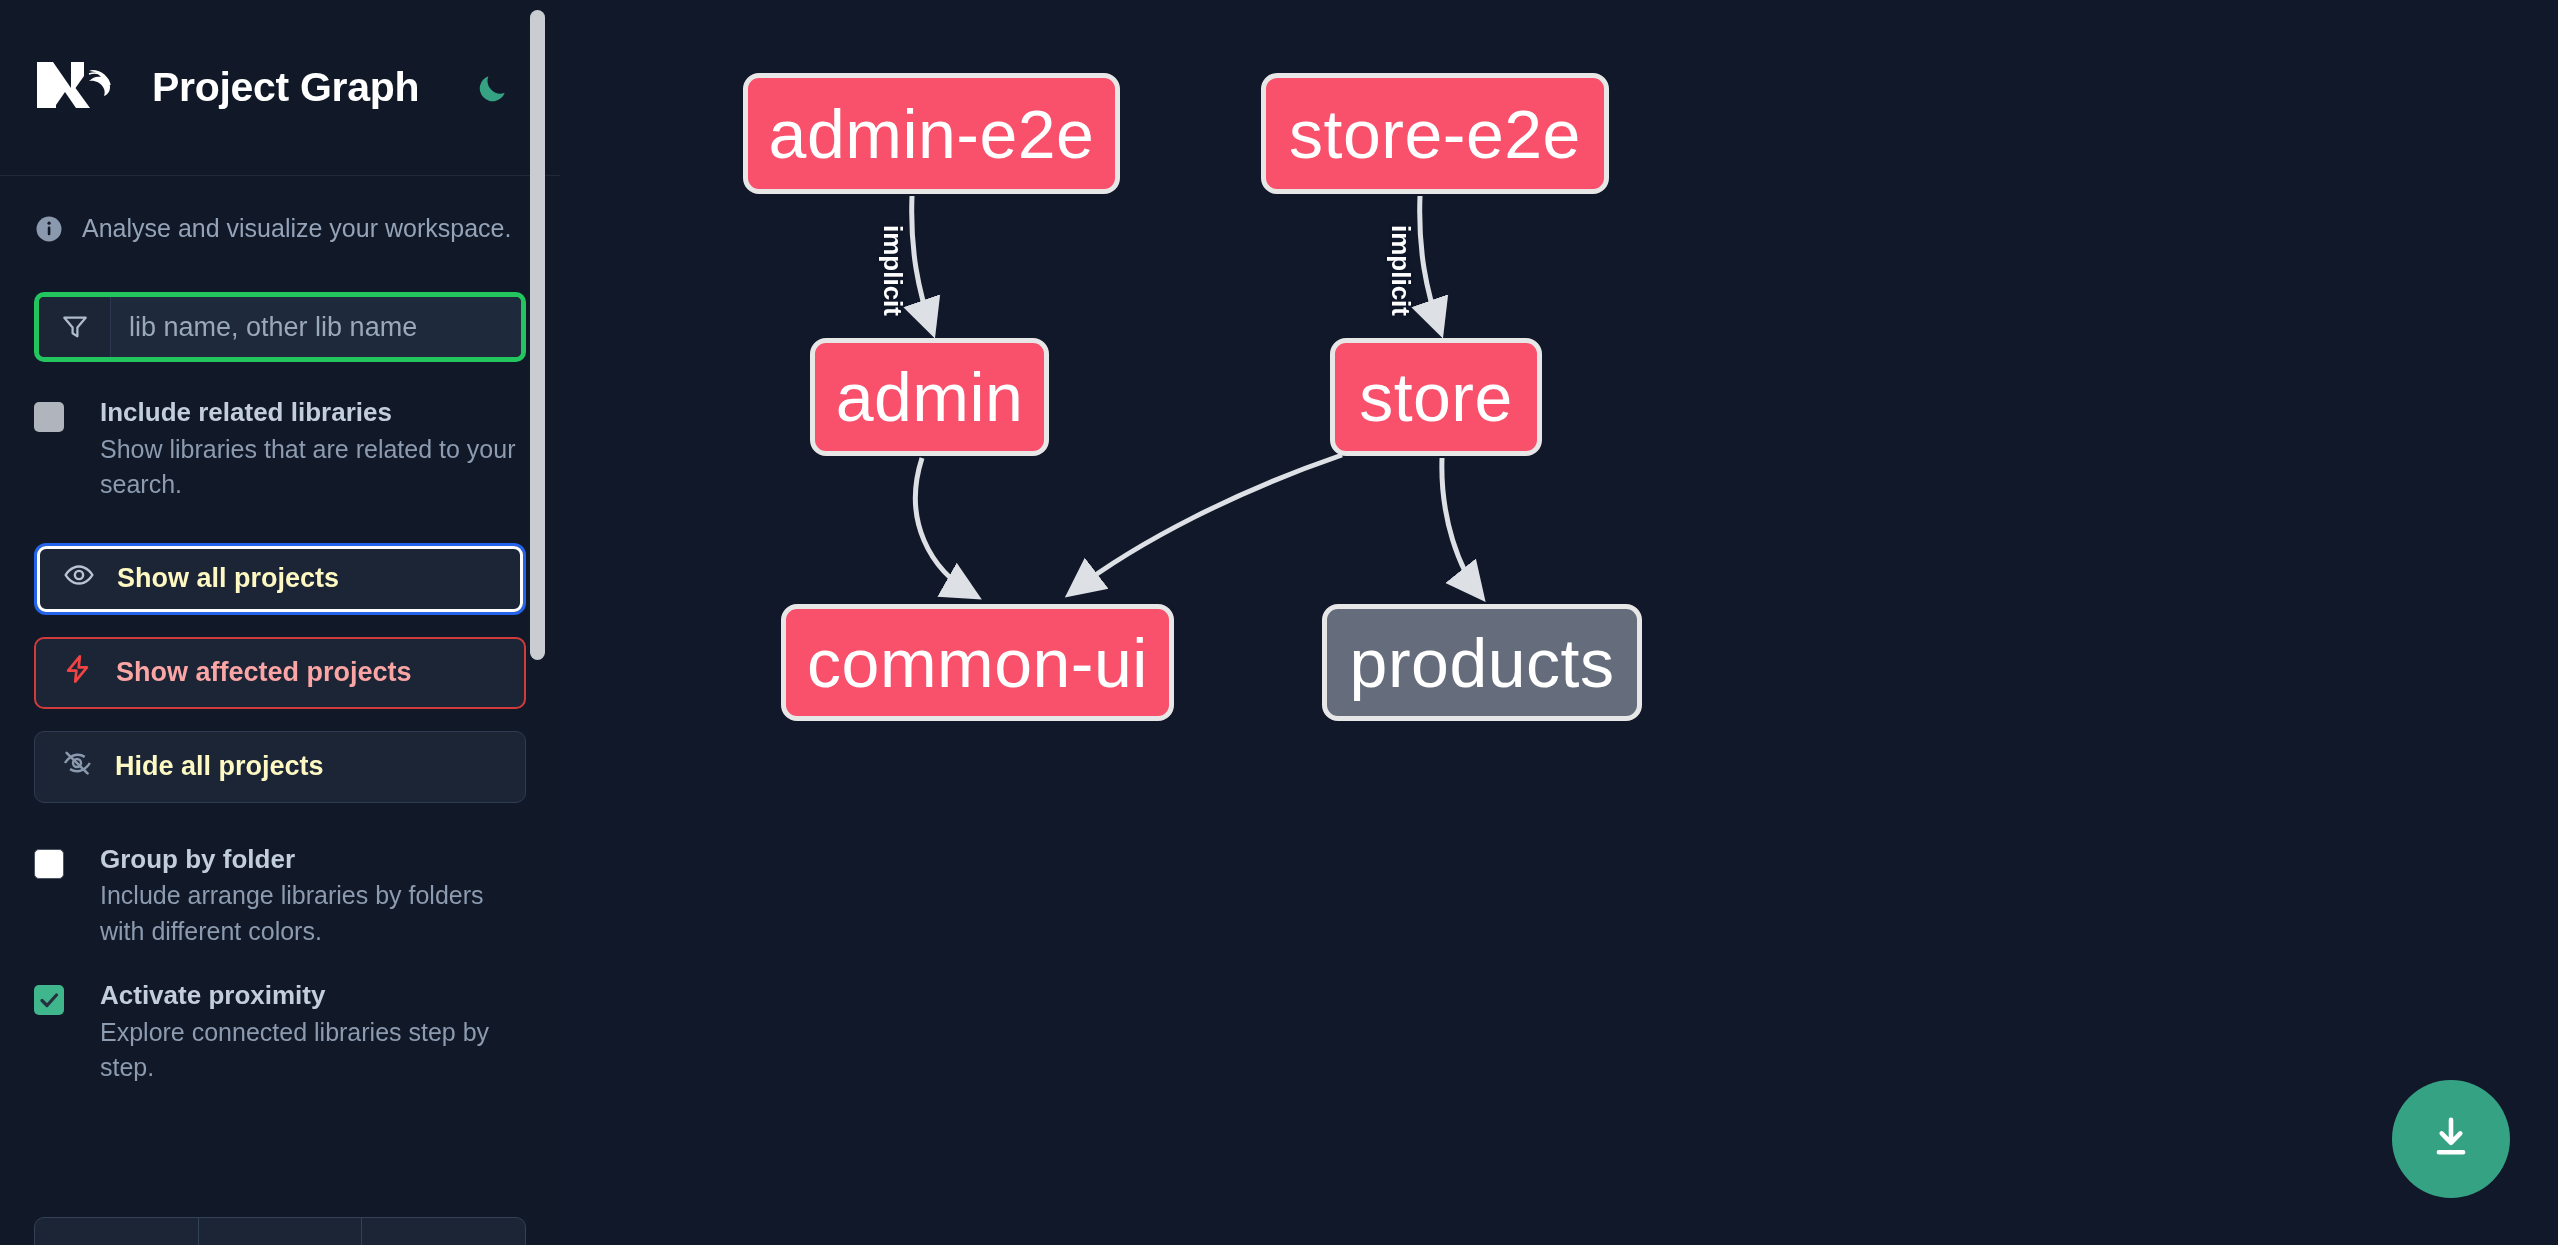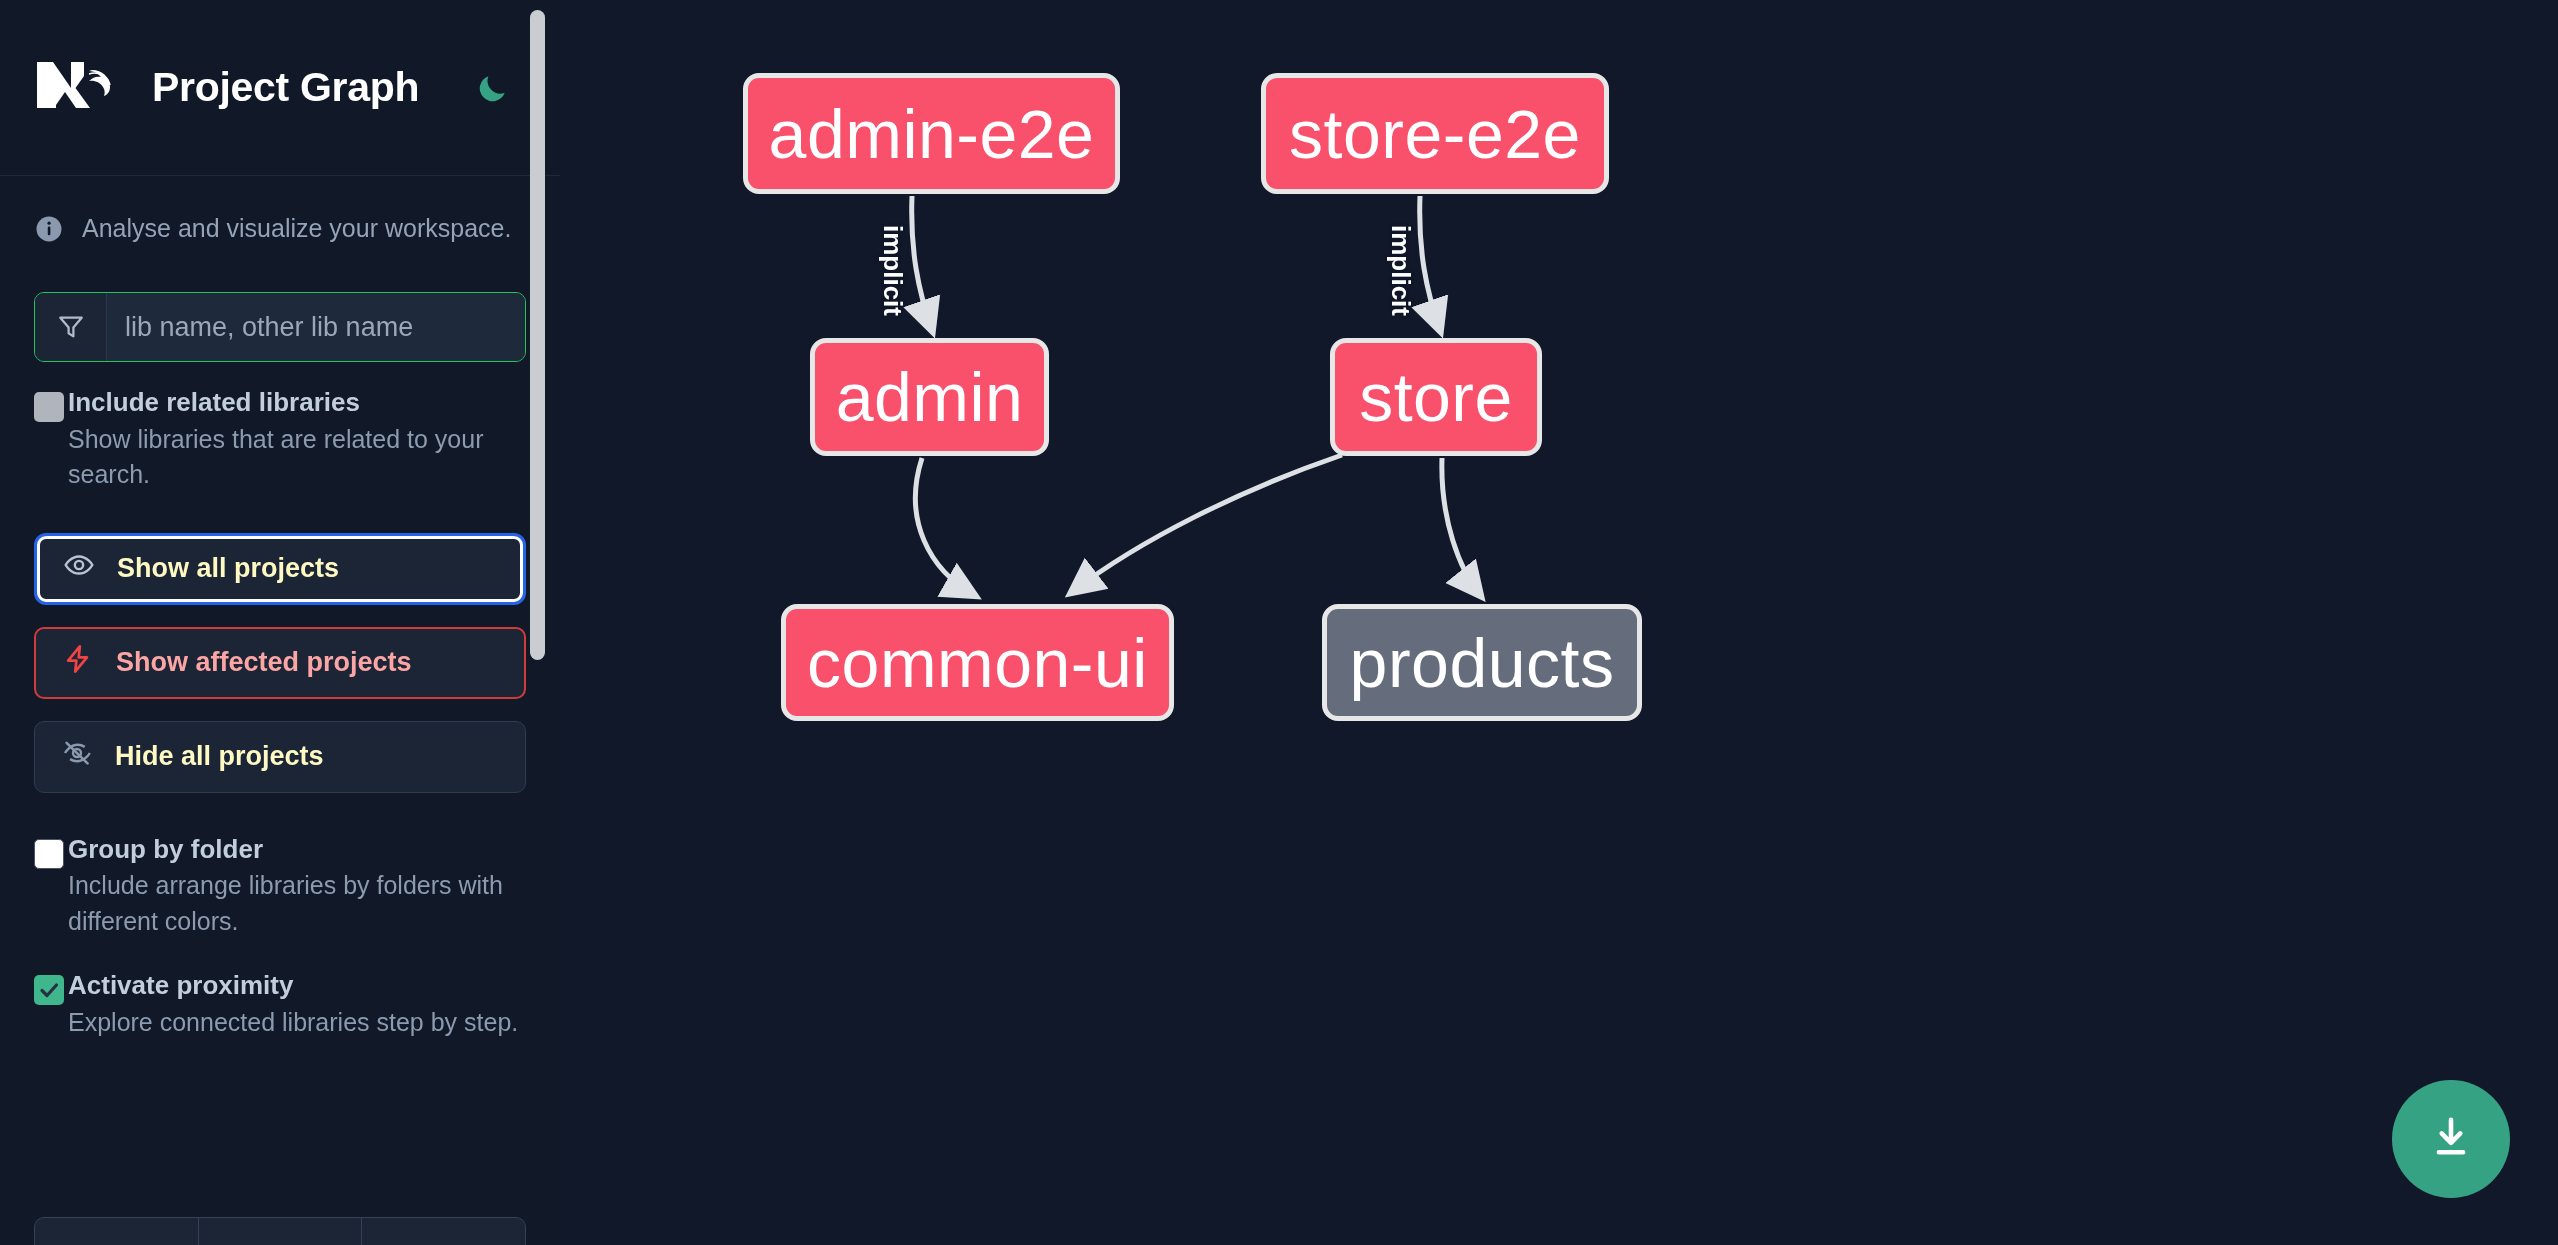--- a/index.html
+++ b/index.html
@@ -53,43 +53,43 @@
     line-height: 1.35;
   }
 
   .filter-wrap {
     margin: 44px 34px 0 34px;
     display: flex;
     height: 70px;
     border-radius: 10px;
     overflow: hidden;
     background: #1E293B;
-    border: 1px solid #22c55e;
+    border: 5px solid #22c55e;
   }
   .filter-icon-box {
     width: 72px;
     display: flex; align-items: center; justify-content: center;
     background: #1B2535;
     border-right: 1px solid #2B3850;
   }
   .filter-input {
     flex: 1;
     background: #1E293B;
     border: none; outline: none;
     color: #CBD5E1;
     font-family: "Liberation Sans", sans-serif;
     font-size: 27px;
     padding: 0 18px;
   }
   .filter-input::placeholder { color: #9AA8BC; }
 
   .check-row {
     display: flex;
-    gap: 4px;
-    padding: 24px 34px 0 34px;
+    gap: 36px;
+    padding: 34px 34px 0 34px;
   }
   .cbox {
     width: 30px; height: 30px;
     border-radius: 5px;
     flex: 0 0 auto;
     margin-top: 6px;
     cursor: pointer;
     position: relative;
   }
   .cbox.grey  { background: #B0B5BD; }

